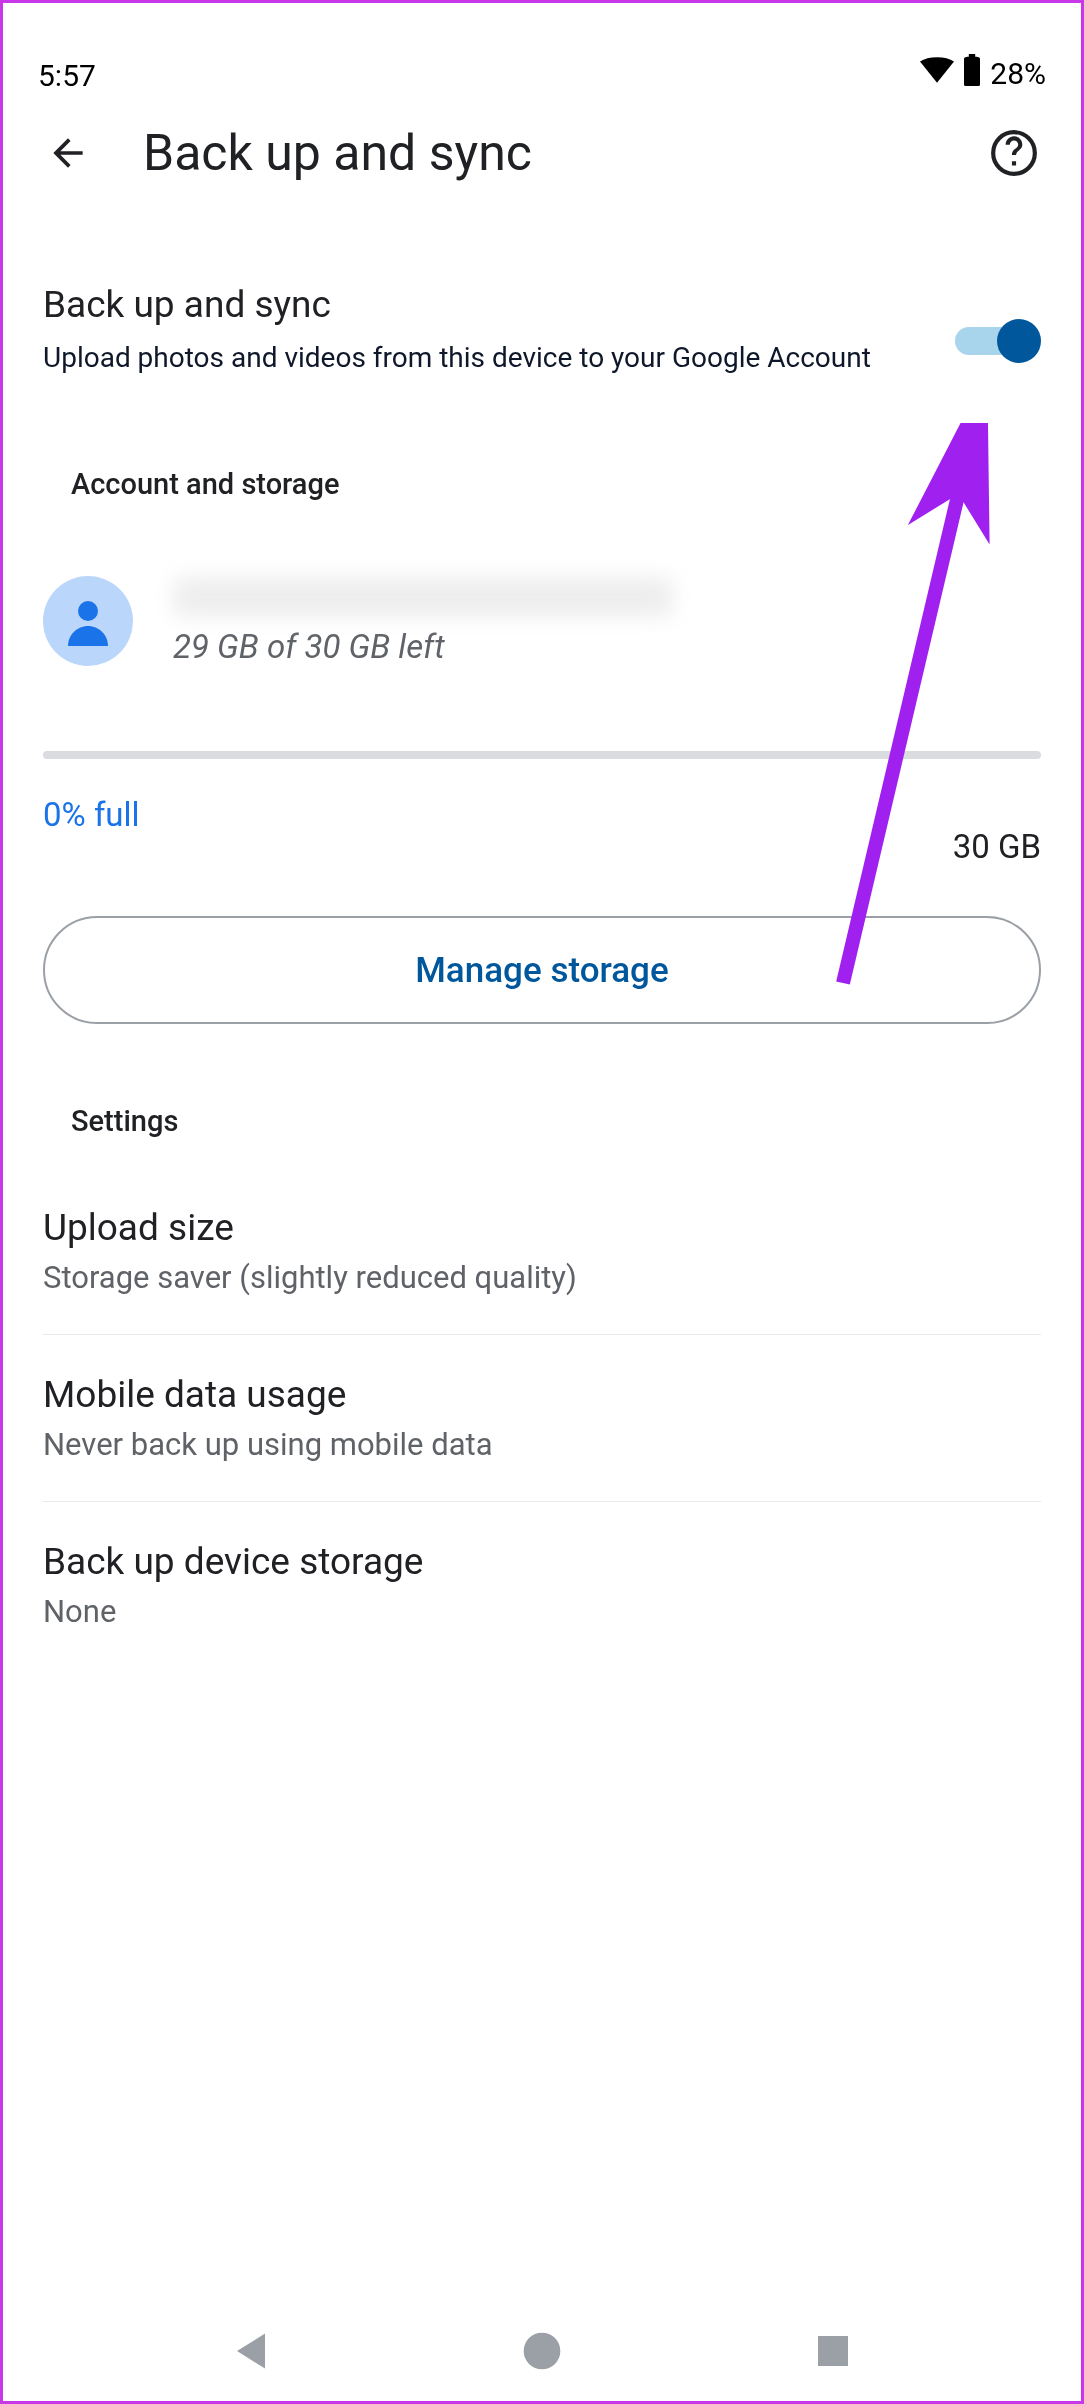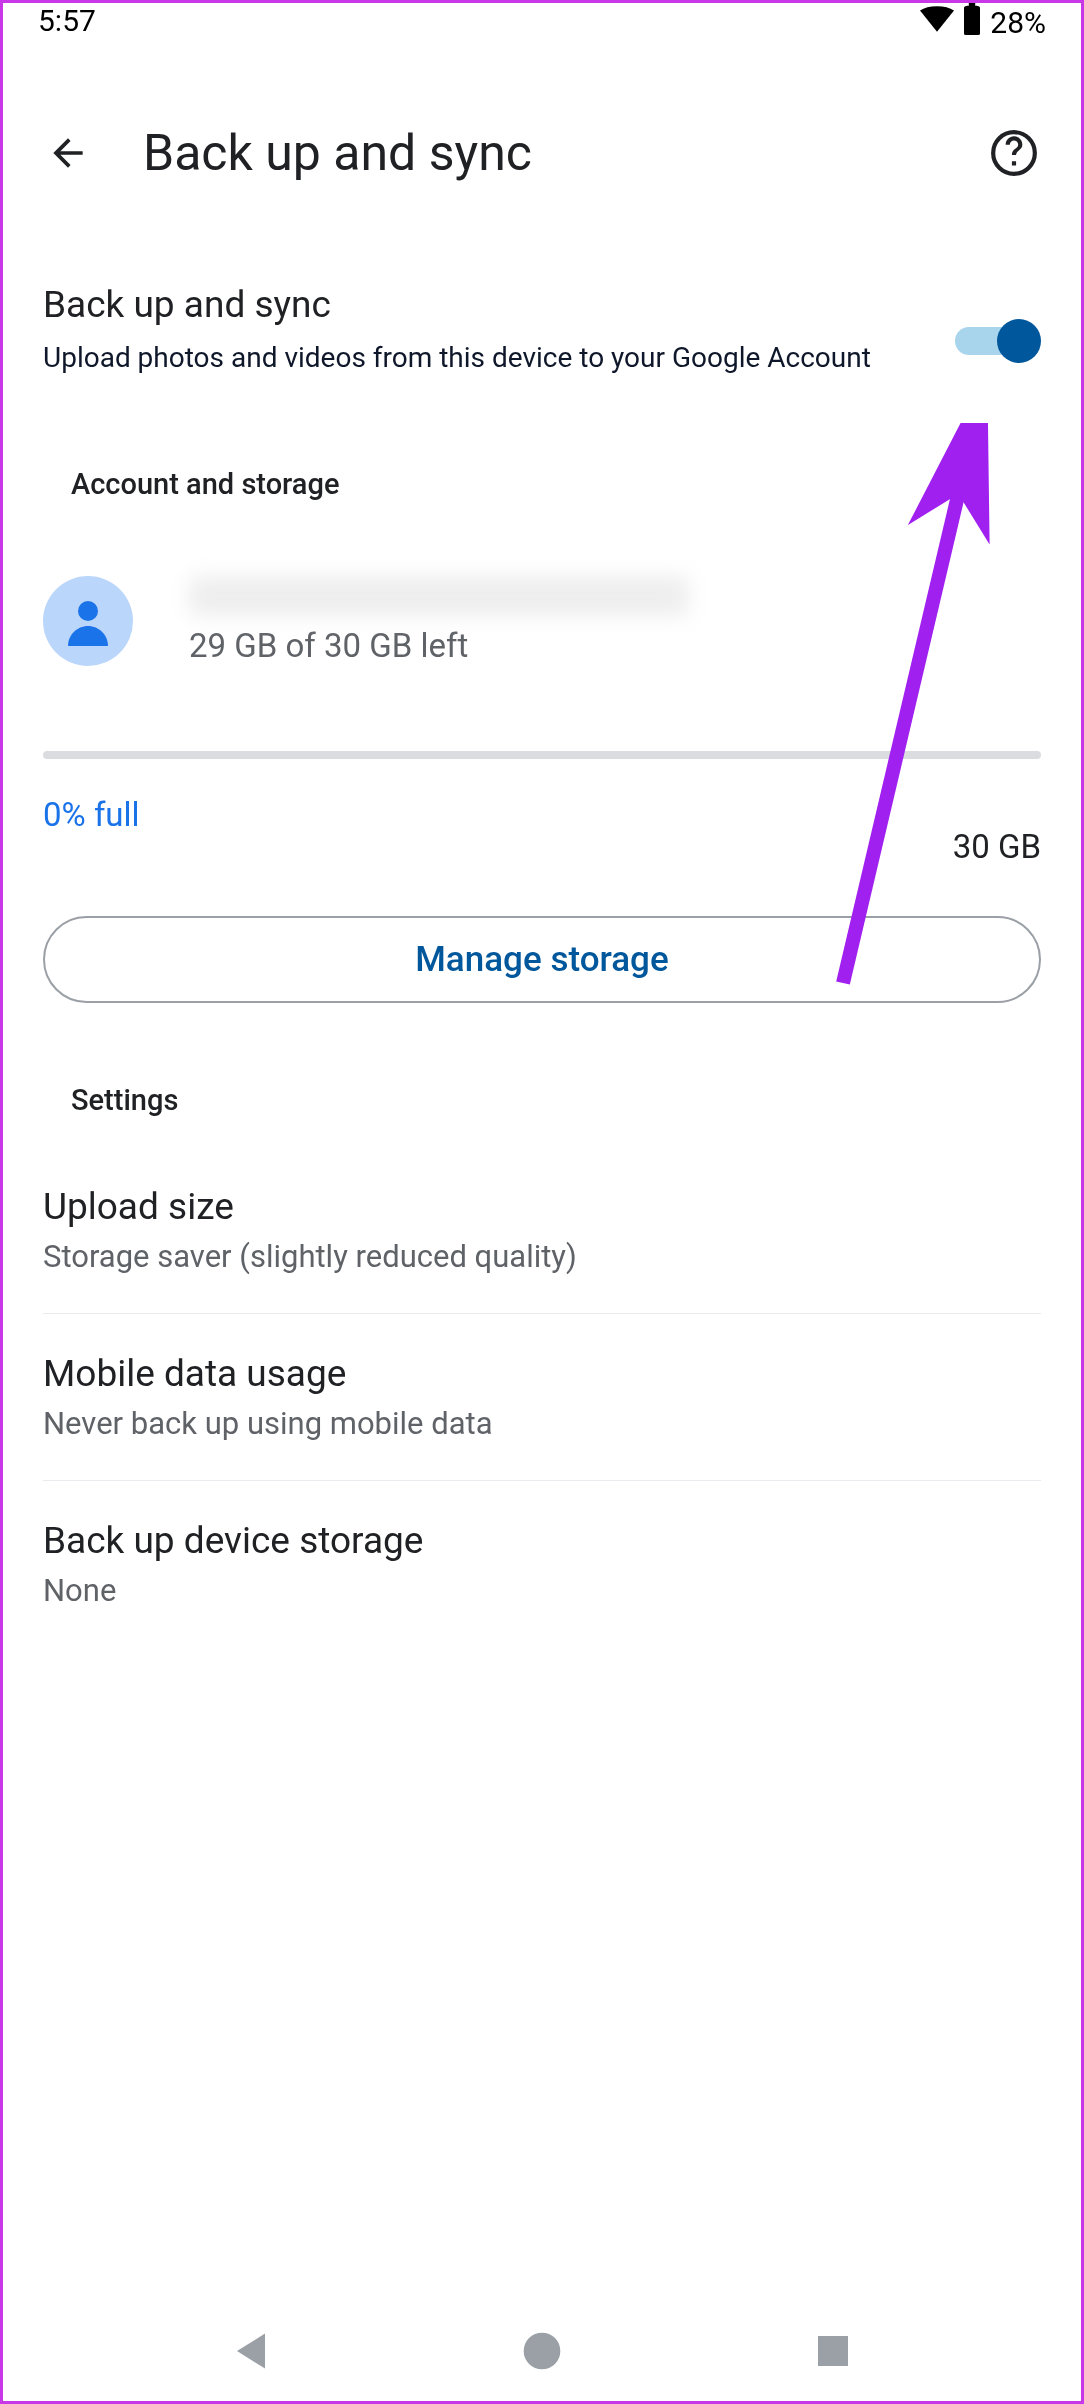--- a/index.html
+++ b/index.html
@@ -7,21 +7,21 @@
       width: 1084px;
       height: 2404px;
       font-family: 'Roboto', -apple-system, sans-serif;
       background: #fff;
       position: relative;
       border: 3px solid #c838e8;
     }
     .status-bar {
       height: 90px;
       display: flex;
-      align-items: flex-start;
+      align-items: flex-end;
       justify-content: space-between;
       padding: 0 35px;
       font-size: 30px;
       color: #000;
     }
     .status-right {
       display: flex;
       align-items: center;
       gap: 8px;
     }
@@ -71,23 +71,24 @@
     .section-header {
       font-size: 29px;
       color: #202124;
       font-weight: 500;
       padding: 40px 0 30px 0;
       margin-left: 28px;
     }
     
     .account-row {
       display: flex;
-      align-items: flex-start;
-      gap: 56px;
+      align-items: flex-end;
+      gap: 40px;
       padding: 45px 0 55px 0;
+      font-style: italic;
     }
     .avatar {
       width: 90px; height: 90px;
       border-radius: 50%;
       background: #bbd6fb;
       display: flex;
       align-items: center;
       justify-content: center;
     }
     .account-info { flex: 1; }
@@ -111,21 +112,21 @@
       display: flex;
       justify-content: space-between;
       padding: 36px 0 50px 0;
       font-size: 33px;
     }
     .progress-left { color: #1a73e8; }
     .progress-right { color: #202124; margin-top: 32px; }
     
     .manage-btn {
       width: 100%;
-      height: 87px;
+      height: 108px;
       border: 2px solid #9aa0a6;
       border-radius: 54px;
       background: #fff;
       display: flex;
       align-items: center;
       justify-content: center;
       font-size: 35px;
       color: #01579b;
       font-weight: 500;
       margin-bottom: 40px;

